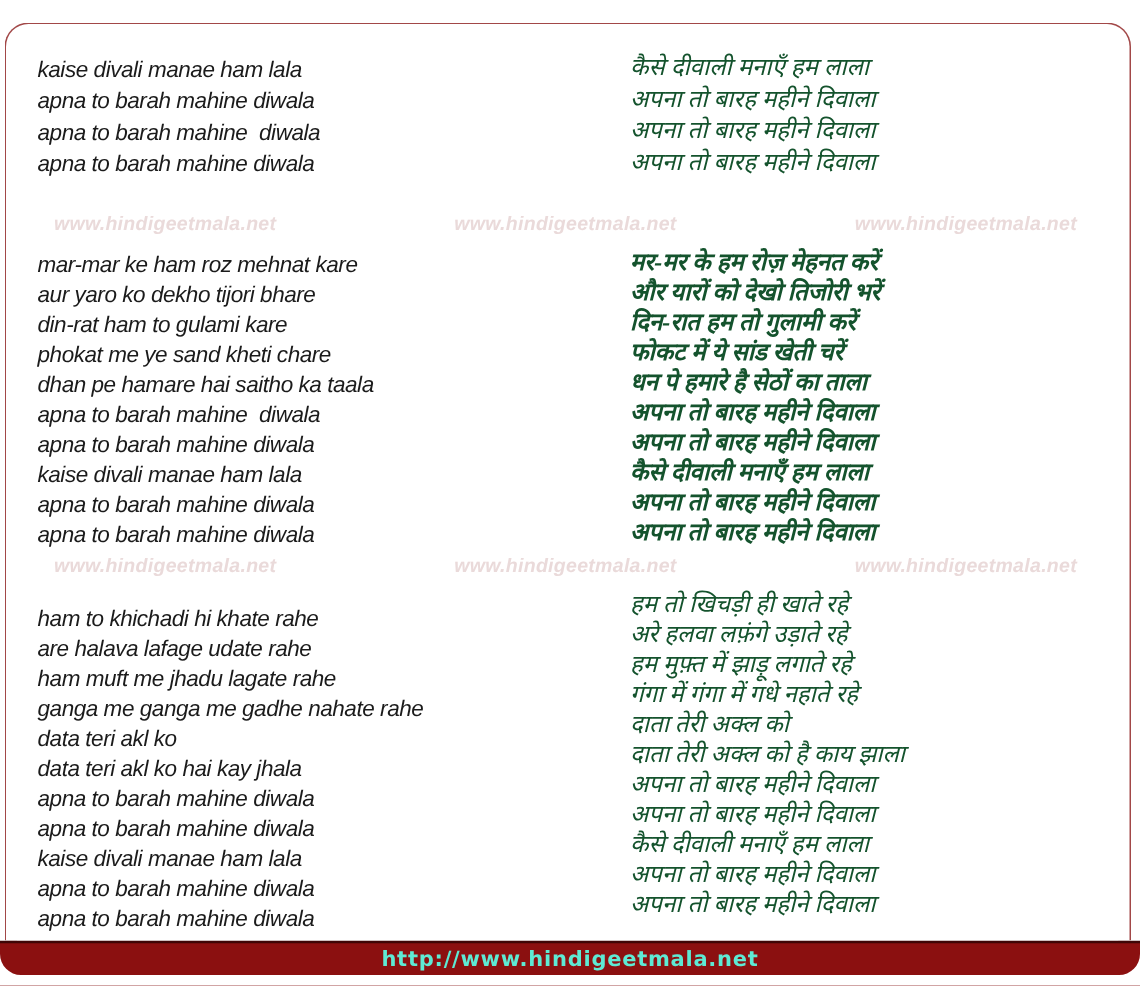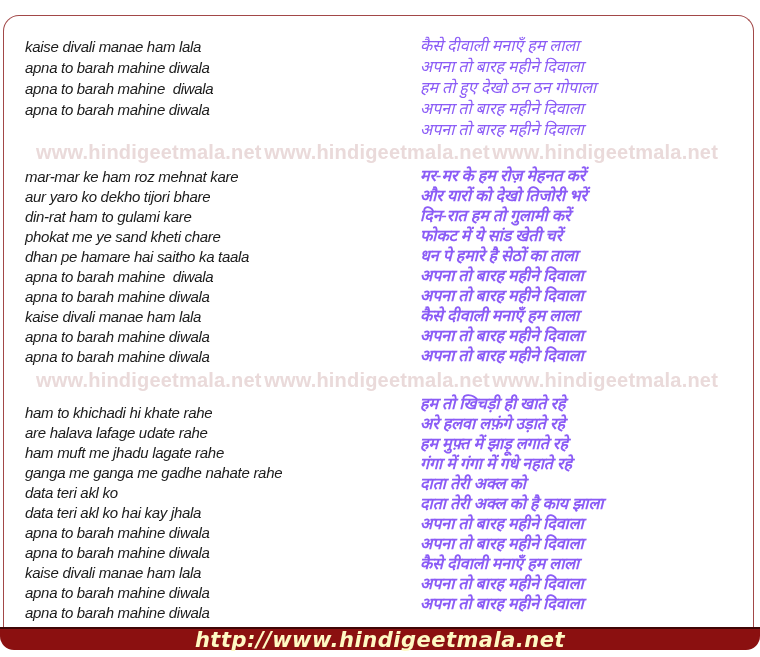--- a/index.html
+++ b/index.html
@@ -30,70 +30,70 @@
     left:25px; width:425px;
     color:#1b1b1b;
     font-family:"Liberation Sans", sans-serif;
     font-stretch:condensed;
     letter-spacing:-0.3px;
     font-size:15px;
     font-weight:500;
   }
   .deva {
     left:420px; width:315px;
-    color:#8b5cf6;
+    color:#14532d;
     font-family:"Liberation Serif", serif;
     font-size:16px;
   }
   .s1 { top:36px;  line-height:21px; }
   .s2 { top:167px; line-height:20px; }
   .s3 { top:403px; line-height:20px; }
   .deva.s1 { top:35px; }
   .deva.s2 { top:166px;font-weight:bold; }
-  .deva.s3 { top:394px;font-weight:bold; }
+  .deva.s3 { top:394px; }
   .wm-row {
     position:absolute;
     left:36px; right:42px;
     display:flex;
     justify-content:space-between;
     font-weight:bold;
-    font-size:20px;
+    font-style:italic;
+    font-size:13px;
     color:#eadada;
     letter-spacing:0.2px;
   }
   .wm-row.r1 { top:141px; }
   .wm-row.r2 { top:369px; }
   .footer-bar {
     position:absolute;
     left:0; top:627px;
     width:760px; height:23px;
     background:#8b1010;
     border-top:2px solid #3f0606;
     border-radius:0 0 14px 14px;
     box-sizing:border-box;
     display:flex;
     align-items:center;
     justify-content:center;
   }
   .footer-bar .url {
-    color:#fef9c3;
+    color:#5eead4;
     font-weight:bold;
-    font-style:italic;
-    font-size:21px;
+    font-size:14px;
     letter-spacing:0.5px;
     font-family:"DejaVu Sans", sans-serif;
   }
 </style>
 </head>
 <body>
 
 <div class="frame"></div>
 
 <div class="stanza roman s1"><div>kaise divali manae ham lala</div><div>apna to barah mahine diwala</div><div>apna to barah mahine  diwala</div><div>apna to barah mahine diwala</div></div>
-<div class="stanza deva s1"><div>कैसे दीवाली मनाएँ हम लाला</div><div>अपना तो बारह महीने दिवाला</div><div>हम तो हुए देखो ठन ठन गोपाला</div><div>अपना तो बारह महीने दिवाला</div><div>अपना तो बारह महीने दिवाला</div></div>
+<div class="stanza deva s1"><div>कैसे दीवाली मनाएँ हम लाला</div><div>अपना तो बारह महीने दिवाला</div><div>अपना तो बारह महीने दिवाला</div><div>अपना तो बारह महीने दिवाला</div></div>
 
 <div class="wm-row r1">
   <span>www.hindigeetmala.net</span>
   <span>www.hindigeetmala.net</span>
   <span>www.hindigeetmala.net</span>
 </div>
 
 <div class="stanza roman s2"><div>mar-mar ke ham roz mehnat kare</div><div>aur yaro ko dekho tijori bhare</div><div>din-rat ham to gulami kare</div><div>phokat me ye sand kheti chare</div><div>dhan pe hamare hai saitho ka taala</div><div>apna to barah mahine  diwala</div><div>apna to barah mahine diwala</div><div>kaise divali manae ham lala</div><div>apna to barah mahine diwala</div><div>apna to barah mahine diwala</div></div>
 <div class="stanza deva s2"><div>मर-मर के हम रोज़ मेहनत करें</div><div>और यारों को देखो तिजोरी भरें</div><div>दिन-रात हम तो गुलामी करें</div><div>फोकट में ये सांड खेती चरें</div><div>धन पे हमारे है सेठों का ताला</div><div>अपना तो बारह महीने दिवाला</div><div>अपना तो बारह महीने दिवाला</div><div>कैसे दीवाली मनाएँ हम लाला</div><div>अपना तो बारह महीने दिवाला</div><div>अपना तो बारह महीने दिवाला</div></div>
 

